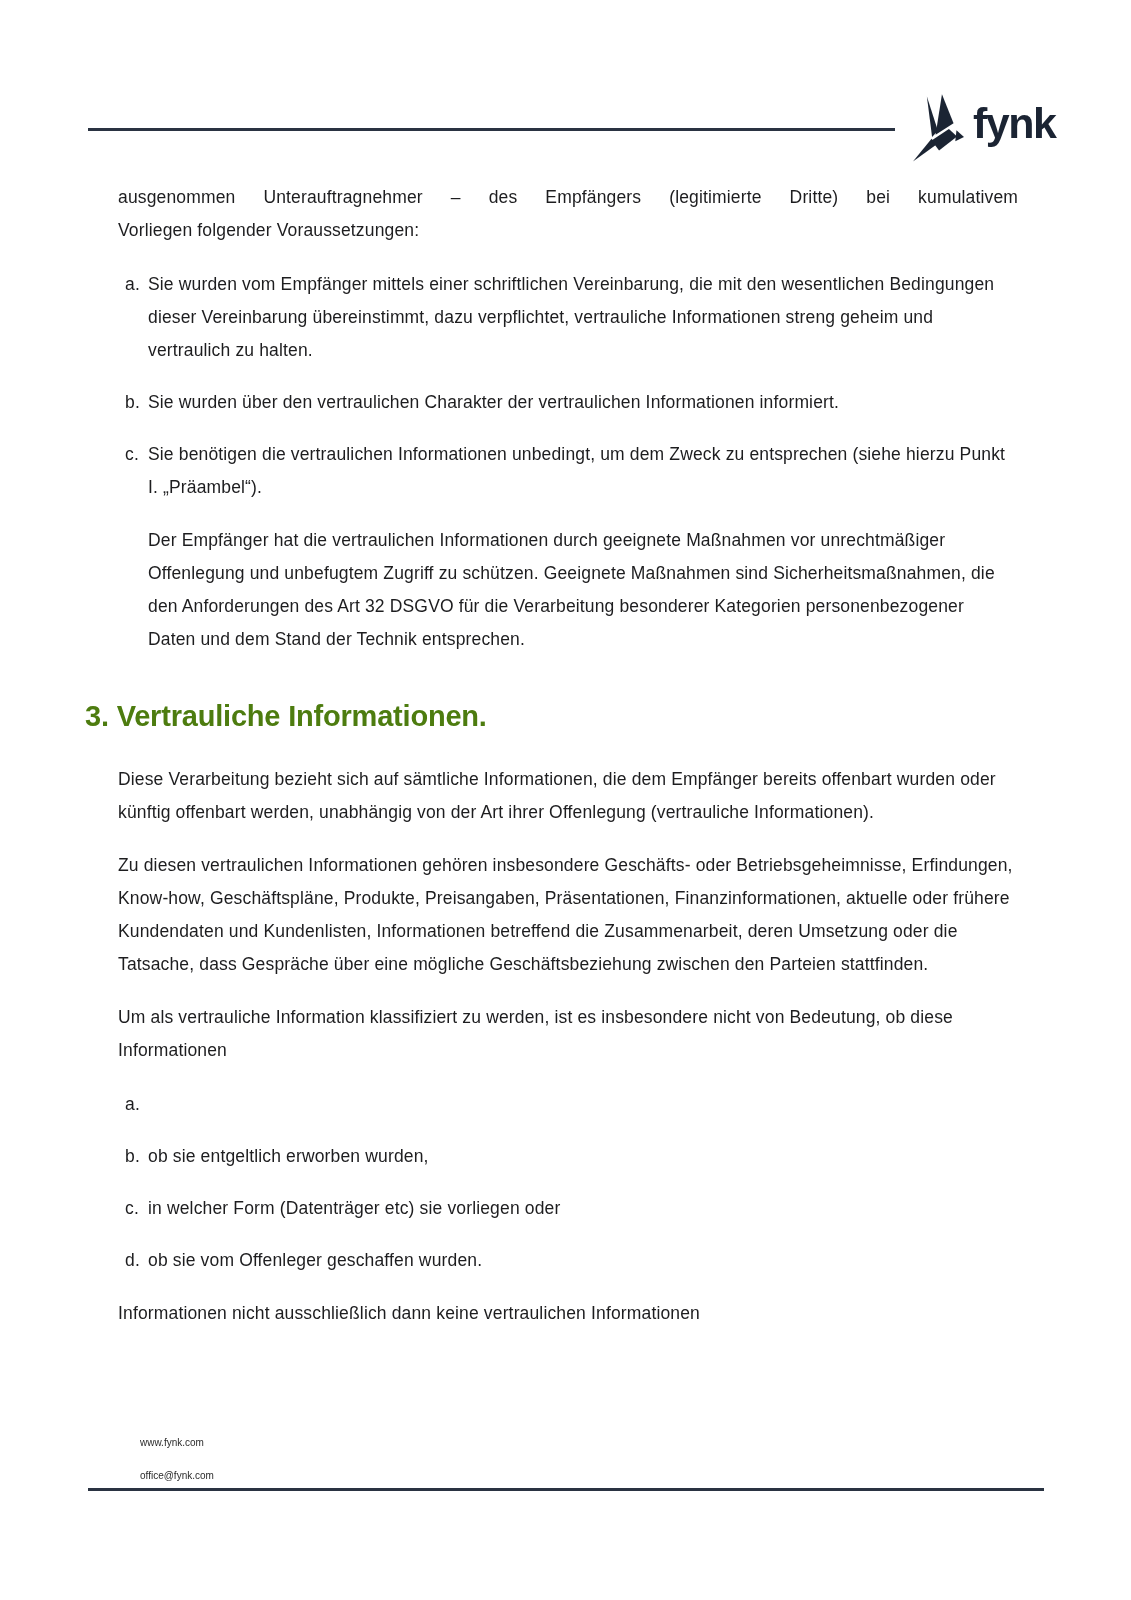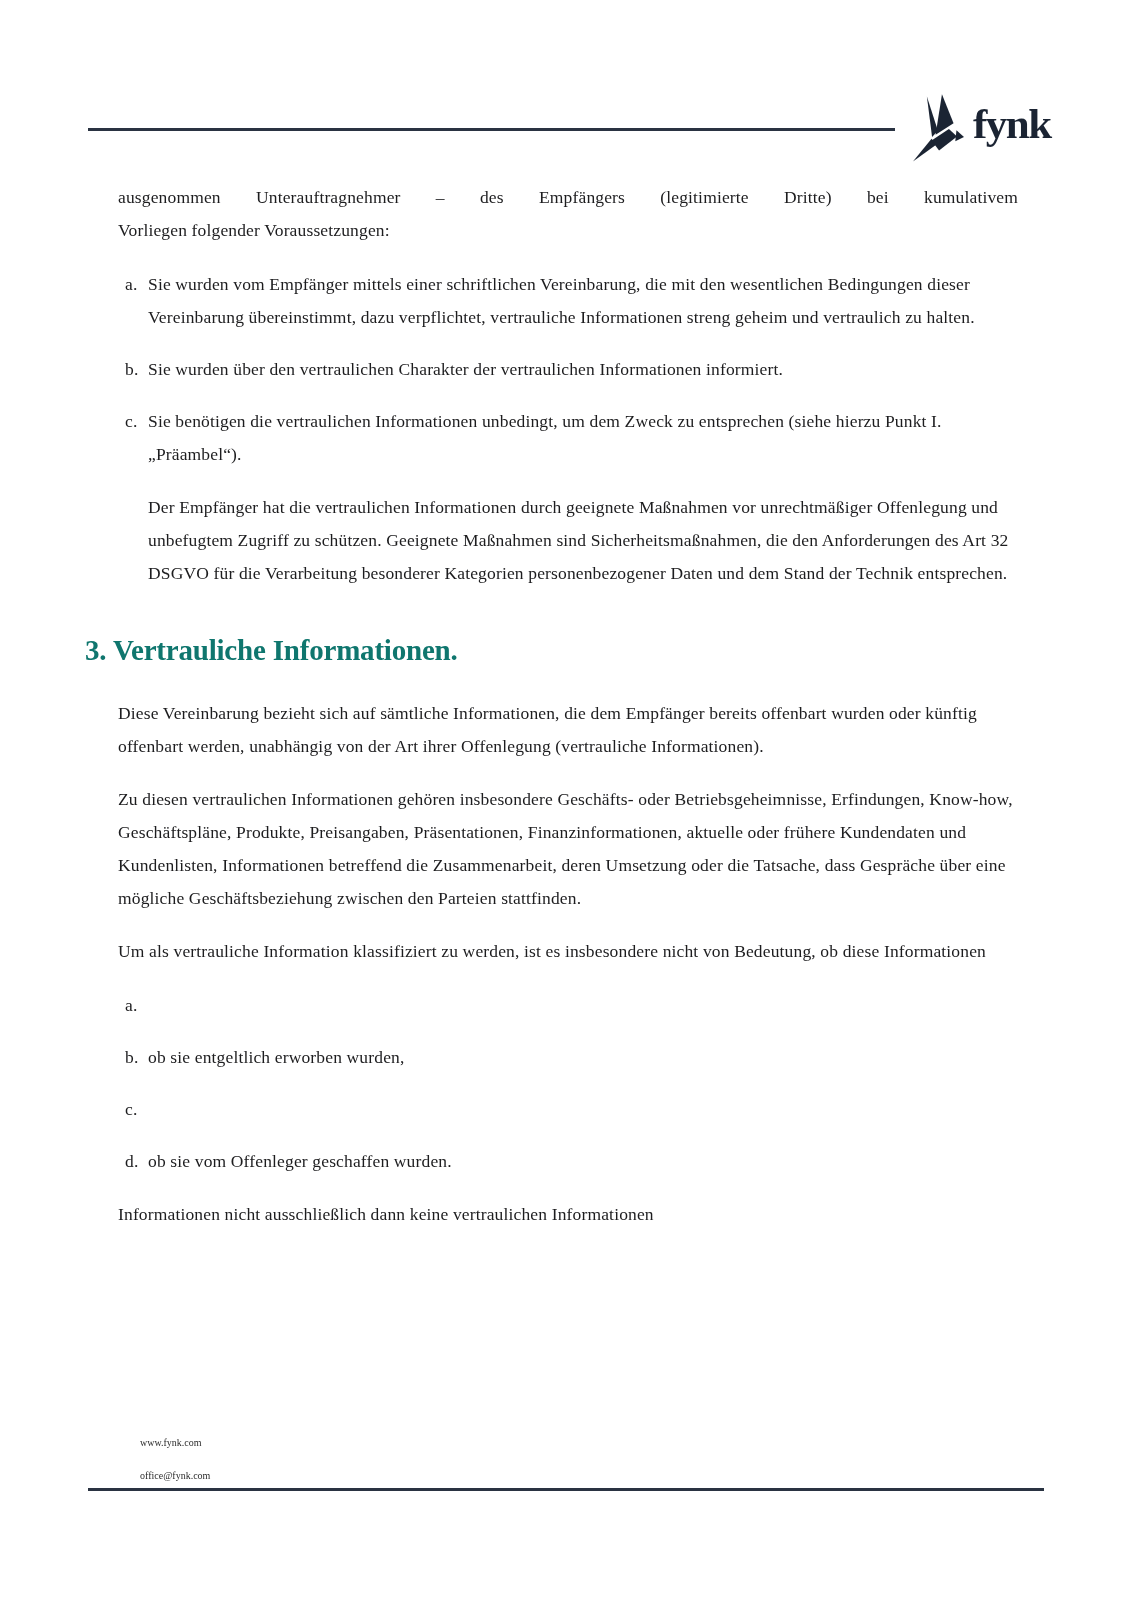--- a/index.html
+++ b/index.html
@@ -5,21 +5,21 @@
   html, body {
     margin: 0;
     padding: 0;
     background: #ffffff;
   }
   .page {
     position: relative;
     width: 1131px;
     height: 1600px;
     background: #ffffff;
-    font-family: Liberation Serif, serif;
+    font-family: Liberation Sans, sans-serif;
     color: #1d1d1f;
     overflow: hidden;
   }
   
   .header-rule {
     position: absolute;
     left: 88px;
     top: 128px;
     width: 807px;
     height: 3px;
@@ -89,21 +89,21 @@
   .note {
     margin-left: 60px;
     width: 862px;
   }
   h2 {
     margin: 42px 0 29px -3px;
     font-size: 29px;
     line-height: 36px;
     font-weight: 700;
     letter-spacing: -0.2px;
-    color: #0f766e;
+    color: #4d7c0f;
   }
   
   .footer-rule {
     position: absolute;
     left: 88px;
     top: 1488px;
     width: 956px;
     height: 3px;
     background: #2a3342;
   }
@@ -161,36 +161,37 @@
       <div class="li">
         <span class="marker">c.</span>
         <span class="li-text">Sie benötigen die vertraulichen Informationen unbedingt, um dem Zweck zu entsprechen (siehe hierzu Punkt I. „Präambel“).</span>
       </div>
     </div>
 
     <p class="para note">Der Empfänger hat die vertraulichen Informationen durch geeignete Maßnahmen vor unrechtmäßiger Offenlegung und unbefugtem Zugriff zu schützen. Geeignete Maßnahmen sind Sicherheitsmaßnahmen, die den Anforderungen des Art 32 DSGVO für die Verarbeitung besonderer Kategorien personenbezogener Daten und dem Stand der Technik entsprechen.</p>
 
     <h2>3. Vertrauliche Informationen.</h2>
 
-    <p class="para">Diese Vereinbarung bezieht sich auf sämtliche Informationen, die dem Empfänger bereits offenbart wurden oder künftig offenbart werden, unabhängig von der Art ihrer Offenlegung (vertrauliche Informationen).</p>
+    <p class="para">Diese Verarbeitung bezieht sich auf sämtliche Informationen, die dem Empfänger bereits offenbart wurden oder künftig offenbart werden, unabhängig von der Art ihrer Offenlegung (vertrauliche Informationen).</p>
 
     <p class="para">Zu diesen vertraulichen Informationen gehören insbesondere Geschäfts- oder Betriebsgeheimnisse, Erfindungen, Know-how, Geschäftspläne, Produkte, Preisangaben, Präsentationen, Finanzinformationen, aktuelle oder frühere Kundendaten und Kundenlisten, Informationen betreffend die Zusammenarbeit, deren Umsetzung oder die Tatsache, dass Gespräche über eine mögliche Geschäftsbeziehung zwischen den Parteien stattfinden.</p>
 
     <p class="para">Um als vertrauliche Information klassifiziert zu werden, ist es insbesondere nicht von Bedeutung, ob diese Informationen</p>
 
     <div class="doc-list">
       <div class="li">
         <span class="marker">a.</span>
       </div>
       <div class="li">
         <span class="marker">b.</span>
         <span class="li-text">ob sie entgeltlich erworben wurden,</span>
       </div>
       <div class="li">
         <span class="marker">c.</span>
+        <span class="li-text">in welcher Form (Datenträger etc) sie vorliegen oder</span>
       </div>
       <div class="li">
         <span class="marker">d.</span>
         <span class="li-text">ob sie vom Offenleger geschaffen wurden.</span>
       </div>
     </div>
 
     <p class="para">Informationen nicht ausschließlich dann keine vertraulichen Informationen</p>
 
   </main>

